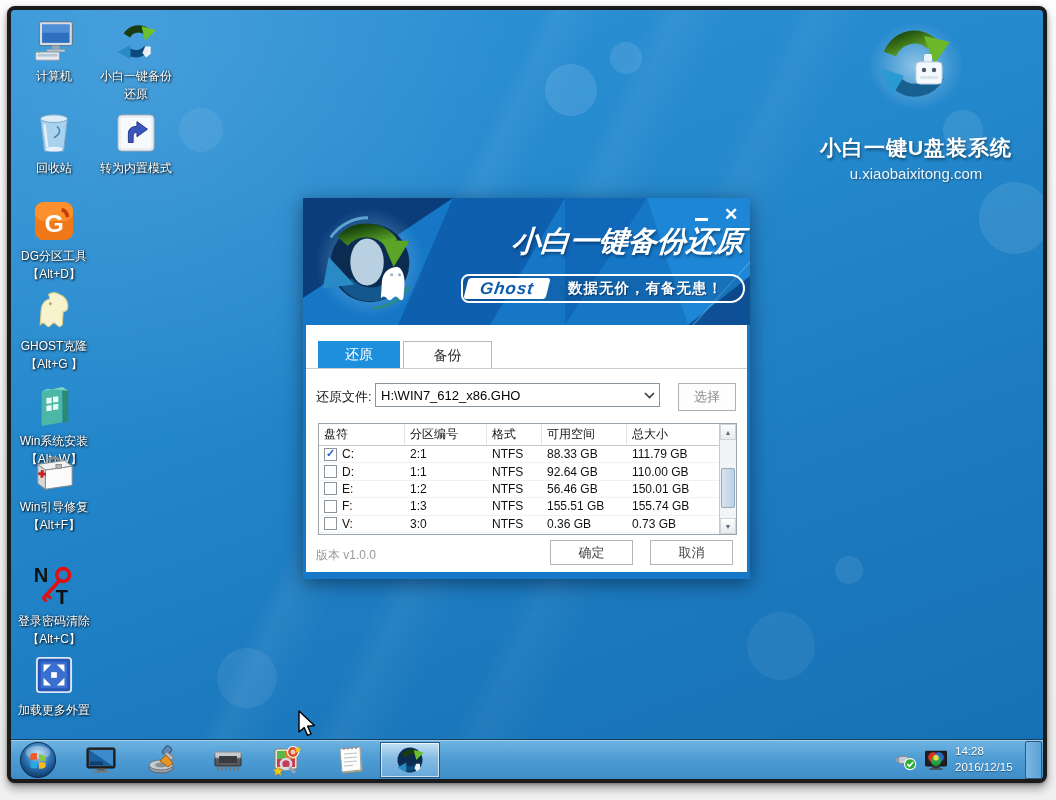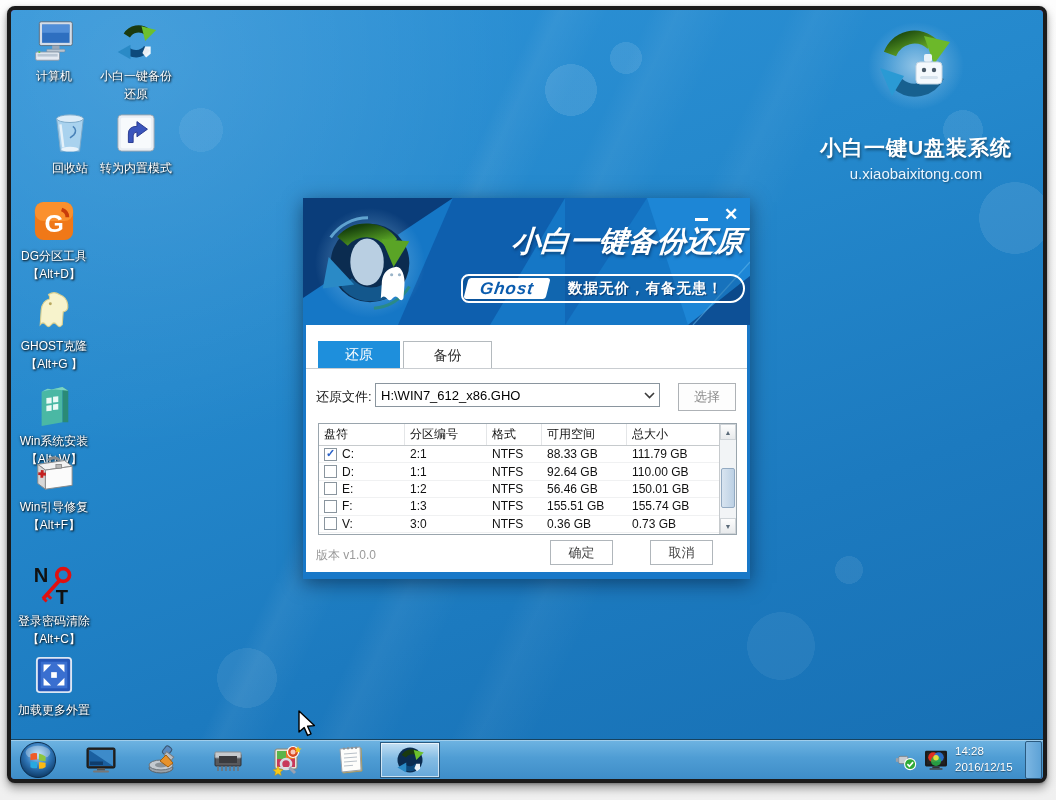--- a/index.html
+++ b/index.html
@@ -88,21 +88,21 @@
     display:flex; align-items:center; justify-content:center; font-size:11px; color:#2a62c8; font-weight:bold; }
   .cb.on::before { content:"✓"; margin-top:-2px; }
   .scroll { width:17px; border-left:1px solid #c6cacd; background:#f2f4f6; position:relative; }
   .s-btn { position:absolute; left:0; width:16px; height:16px; background:linear-gradient(#fdfdfd,#e8eaec);
     border:1px solid #cfd4d8; color:#5a6a78; font-size:7px; display:flex; align-items:center; justify-content:center; cursor:pointer; }
   .s-up { top:0; } .s-down { bottom:0; }
   .s-thumb { position:absolute; left:1px; top:44px; width:14px; height:40px; border-radius:2px;
     background:linear-gradient(90deg,#d8e4f0,#bcd0e4); border:1px solid #93aac2; cursor:pointer; }
 
   .version { position:absolute; left:10px; top:222px; font-size:12px; color:#9a9a9a; }
-  .dlg-btn { position:absolute; top:215px; width:63px; height:25px; background:#fff; border:1px solid #b0b6bb;
+  .dlg-btn { position:absolute; top:215px; width:83px; height:25px; background:#fff; border:1px solid #b0b6bb;
     color:#444; font-size:13px; display:flex; align-items:center; justify-content:center; cursor:pointer; }
   .ok-btn { left:244px; } .cancel-btn { left:344px; }
 
   
   .taskbar { position:absolute; left:0; right:0; bottom:0; height:40px;
     background:linear-gradient(180deg,#6fb4e2 0%,#4f9dd4 45%,#3e8dc8 100%);
     border-top:1px solid #16425f; box-shadow:inset 0 1px 0 rgba(255,255,255,.35); }
   .orb { position:absolute; left:8px; top:1px; width:38px; height:38px; cursor:pointer; }
   .tb-icon { position:absolute; top:4px; width:32px; height:32px; cursor:pointer; }
   .tb1{left:74px;} .tb2{left:136px;} .tb3{left:201px;} .tb4{left:261px;} .tb5{left:324px;}
@@ -145,21 +145,21 @@
           <polygon points="30,8 46,12 34,24" fill="#6cc02e"></polygon>
           <path d="M36 32 A15 15 0 0 1 13 33" fill="none" stroke="#0d4a7c" stroke-width="8"></path>
           <polygon points="18,28 4,36 18,44" fill="#2a8ac6"></polygon>
           <path d="M34 30 l6 0 l0 8 -5 4 -4 -5 z" fill="#fff" opacity=".9"></path>
         </svg>
     </span>
     <span class="lbl">小白一键备份
 还原</span>
   </div>
 
-  <div class="dicon" style="left:16px;top:100px">
+  <div class="dicon" style="left:0;top:100px">
     <span class="glyph">
       <svg width="42" height="44" viewBox="0 0 44 46">
           <path d="M8 8 L36 8 L32 42 L12 42 Z" fill="rgba(196,224,244,.8)" stroke="#7aa8c8"></path>
           <ellipse cx="22" cy="8" rx="14" ry="4" fill="#dcecf8" stroke="#7aa8c8"></ellipse>
           <path d="M12 14 L15 38" stroke="#fff" stroke-width="2.5" opacity=".7"></path>
           <path d="M25 16 c3 2 4 6 1 9 l-4 3" stroke="#4a82b8" stroke-width="1.6" fill="none"></path>
           <ellipse cx="22" cy="40" rx="9" ry="2.5" fill="#eef6fc" opacity=".9"></ellipse>
         </svg>
     </span>
     <span class="lbl">回收站</span>

